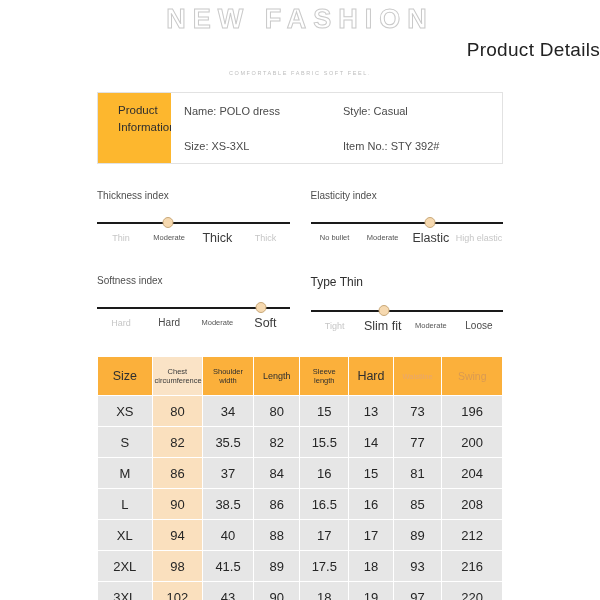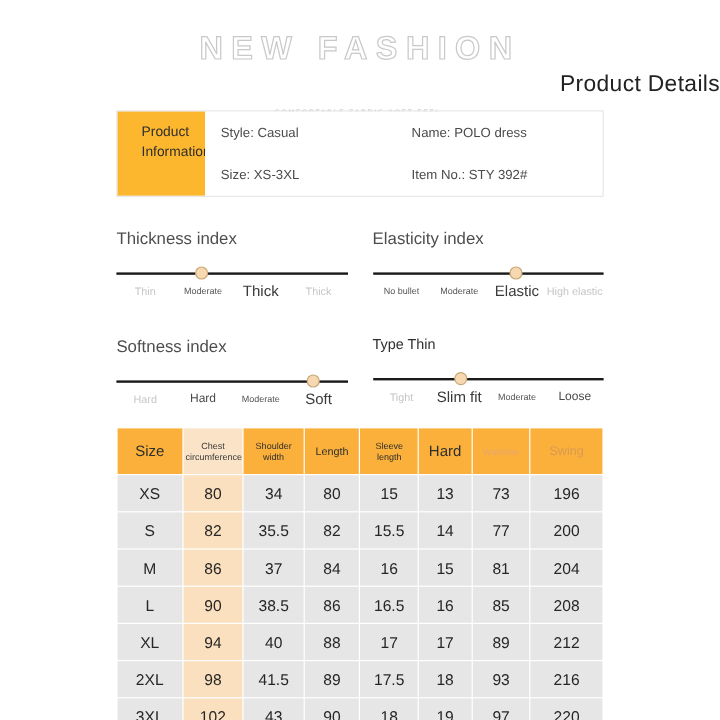--- a/index.html
+++ b/index.html
@@ -17,21 +17,21 @@
   }
 
   
   .banner-title {
     text-align: center;
     font-size: 27px;
     font-weight: 700;
     letter-spacing: 7px;
     color: #ffffff;
     -webkit-text-stroke: 1px #c9c9c9;
-    margin-top: 24px;
+    margin-top: 3px;
     line-height: 32px;
     font-family: "Liberation Sans", sans-serif;
   }
   .page-title {
     text-align: right;
     font-size: 19px;
     color: #222222;
     margin-top: 4px;
     letter-spacing: 0.3px;
   }
@@ -89,21 +89,21 @@
     display: flex;
     gap: 21px;
   }
   .index-row + .index-row {
     margin-top: 32px;
   }
   .index-block {
     width: 193px;
   }
   .index-title {
-    font-size: 14px;
+    font-size: 10px;
     color: #4e4e4e;
     margin-bottom: 16px;
   }
   .slider {
     position: relative;
     height: 12px;
   }
   .slider-track {
     position: absolute;
     left: 0;
@@ -178,22 +178,22 @@
 </head>
 <body>
 
 <div class="banner-title">NEW FASHION</div>
 <div class="page-title">Product Details</div>
 <div class="page-subtitle">COMFORTABLE FABRIC SOFT FEEL.</div>
 
 <div class="info-box">
   <div class="info-tag">Product Information</div>
   <div class="info-fields">
+    <div>Name: POLO dress</div>
     <div>Style: Casual</div>
-    <div>Name: POLO dress</div>
     <div>Size: XS-3XL</div>
     <div>Item No.: STY 392#</div>
   </div>
 </div>
 
 <div class="indices">
   <div class="index-row">
     <div class="index-block">
       <div class="index-title">Thickness index</div>
       <div class="slider">

